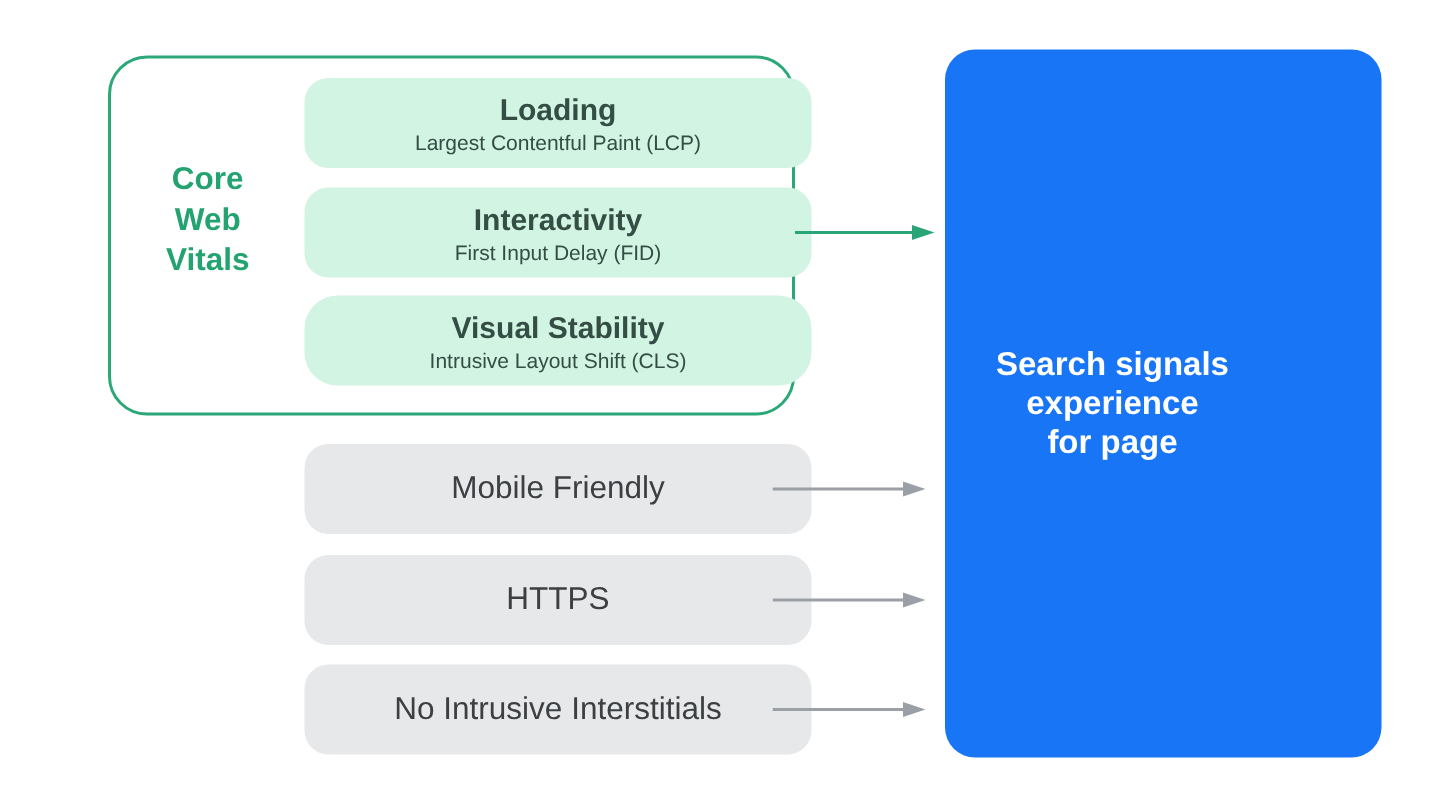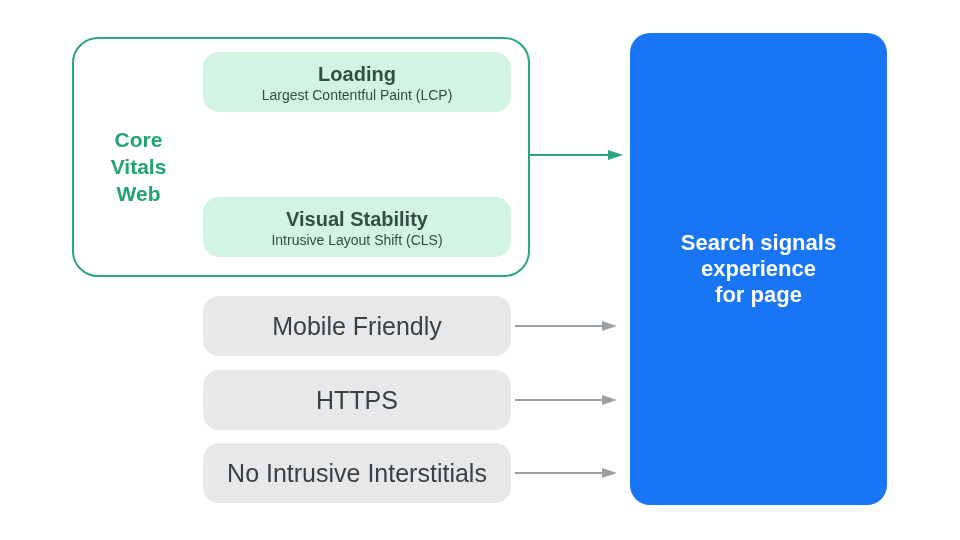--- a/index.html
+++ b/index.html
@@ -24,35 +24,35 @@
     width: 458px;
     height: 240px;
     border: 2px solid var(--green_border, #2CA878);
     border-radius: 26px;
     box-sizing: border-box;
     background: #ffffff;
   }
   .cwv-label {
     position: absolute;
     left: 74px;
-    top: 126px;
+    top: 106px;
     width: 129px;
     text-align: center;
     color: var(--green_accent, #23A36F);
     font-size: 21px;
     font-weight: 700;
     line-height: 27px;
   }
   .cwv-label span { display: block; }
 
   
   .pill {
     position: absolute;
     left: 203px;
-    width: 308px;
+    width: 338px;
     height: 60px;
     border-radius: 16px;
     display: flex;
     flex-direction: column;
     align-items: center;
     justify-content: center;
     text-align: center;
     box-sizing: border-box;
   }
   .pill.mint { background: var(--mint_bg, #D2F4E2); }
@@ -65,45 +65,46 @@
     line-height: 25px;
   }
   .pill .subtitle {
     color: var(--dark_green_text, #344E46);
     font-size: 14px;
     font-weight: 400;
     line-height: 16px;
   }
   .pill .grey-label {
     color: var(--grey_text, #3C4043);
-    font-size: 25px;
+    font-size: 21px;
     font-weight: 400;
   }
 
   #pill-lcp { top: 52px; }
   #pill-fid { top: 125px; }
-  #pill-cls { top: 197px; }
+  #pill-cls { top: 197px; border-radius: 22px; }
 
   #pill-mobile { top: 296px; }
   #pill-https  { top: 370px; }
   #pill-interstitials { top: 443px; }
 
   
   .result-box {
     position: absolute;
     left: 630px;
     top: 33px;
     width: 257px;
     height: 472px;
     border-radius: 20px;
     background: var(--blue_bg, #1875F6);
     display: flex;
     align-items: center;
-    justify-content: center;
+    justify-content: flex-start;
     text-align: center;
+    padding-left: 34px;
   }
   .result-label {
     color: var(--white_text, #FFFFFF);
     font-size: 22px;
     font-weight: 700;
     line-height: 26px;
   }
   .result-label span { display: block; }
 
   
@@ -121,29 +122,33 @@
 </style>
 </head>
 <body>
 
 <div class="canvas">
 
   <div class="cwv-box"></div>
 
   <div class="cwv-label">
     <span>Core</span>
+    <span>Web</span>
     <span>Vitals</span>
-    <span>Web</span>
   </div>
 
   <div class="pill mint" id="pill-lcp">
     <div class="title">Loading</div>
     <div class="subtitle">Largest Contentful Paint (LCP)</div>
   </div>
 
+  <div class="pill mint" id="pill-fid">
+    <div class="title">Interactivity</div>
+    <div class="subtitle">First Input Delay (FID)</div>
+  </div>
 
   <div class="pill mint" id="pill-cls">
     <div class="title">Visual Stability</div>
     <div class="subtitle">Intrusive Layout Shift (CLS)</div>
   </div>
 
   <div class="pill grey" id="pill-mobile">
     <div class="grey-label">Mobile Friendly</div>
   </div>
 

